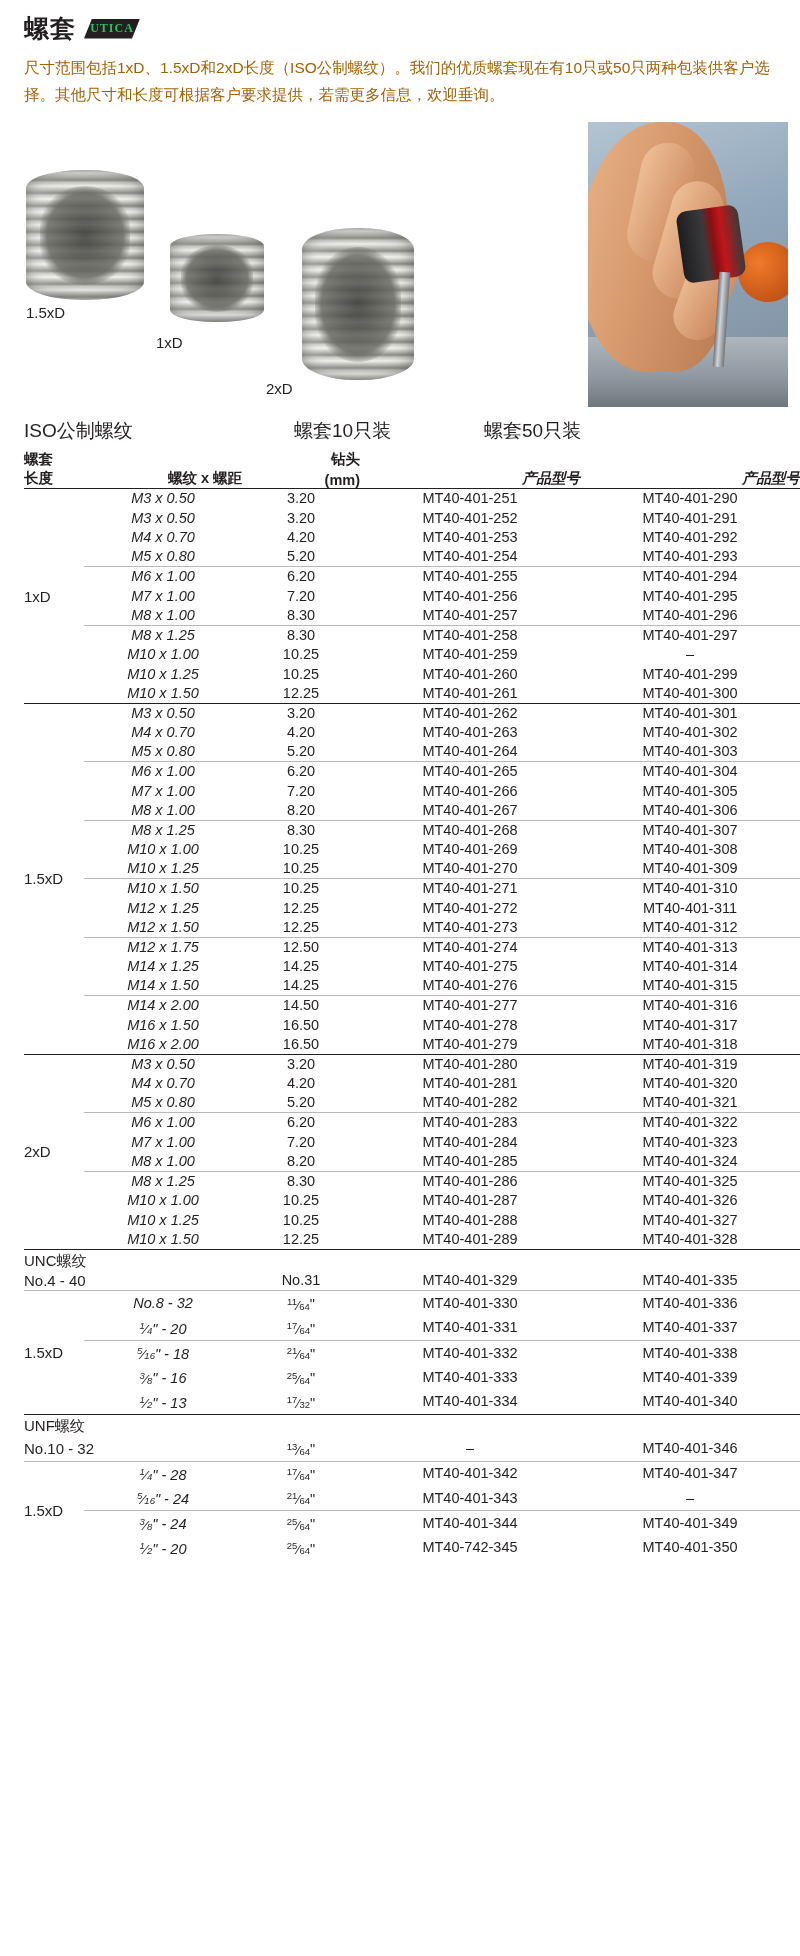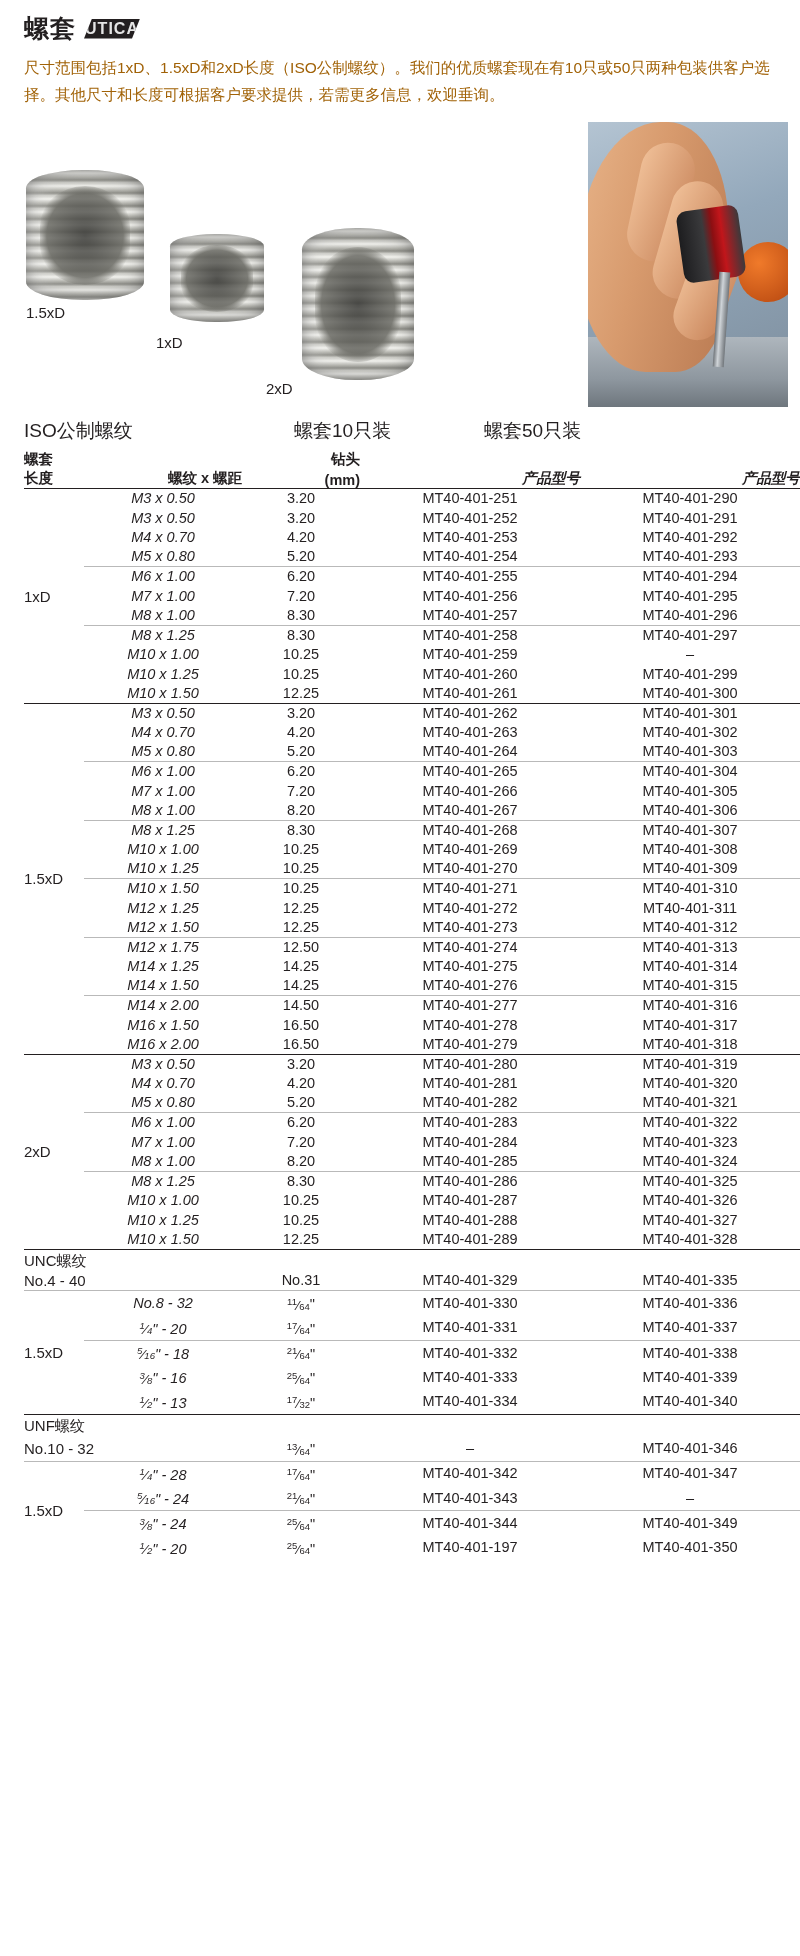--- a/index.html
+++ b/index.html
@@ -13,26 +13,27 @@
   }
   .page { width: 800px; padding: 10px 12px 0 24px; }
 
   
   .title-row { display:flex; align-items:center; gap:8px; margin: 2px 0 10px 0; }
   .title-text { font-size: 25px; font-weight: bold; letter-spacing: 1px; color:#231f20; }
   .logo {
     position: relative;
     height: 20px; width: 56px;
     background: #231f20;
-    color: #e5e5e5;
-    font-size: 16px;
+    color: #22c55e;
+    font-size: 12px;
     font-weight: bold;
     letter-spacing: 1px;
     display:flex; align-items:center; justify-content:center;
     clip-path: polygon(8px 0, 100% 0, calc(100% - 8px) 100%, 0 100%);
+    font-family: Liberation Serif, serif;
   }
 
   .intro { font-size: 15.5px; line-height: 1.72; color:#a16207; margin-bottom: 14px; }
 
   
   .photos { position: relative; height: 290px; margin-bottom: 2px; }
   .coil {
     position: absolute;
     background:
       repeating-linear-gradient(
@@ -486,19 +487,19 @@
         </tr>
         <tr class="thin-sep">
           <td class="thread"><span class="frac"><sup>3</sup>⁄<sub>8</sub></span>" - 24</td>
           <td class="drill"><span class="frac"><sup>25</sup>⁄<sub>64</sub></span>"</td>
           <td class="pn">MT40-401-344</td>
           <td class="pn">MT40-401-349</td>
         </tr>
         <tr>
           <td class="thread"><span class="frac"><sup>1</sup>⁄<sub>2</sub></span>" - 20</td>
           <td class="drill"><span class="frac"><sup>25</sup>⁄<sub>64</sub></span>"</td>
-          <td class="pn">MT40-401-197</td>
+          <td class="pn">MT40-742-345</td>
           <td class="pn">MT40-401-350</td>
         </tr>
       </tbody>
   </table>
 
 </div>
 
 </body></html>

